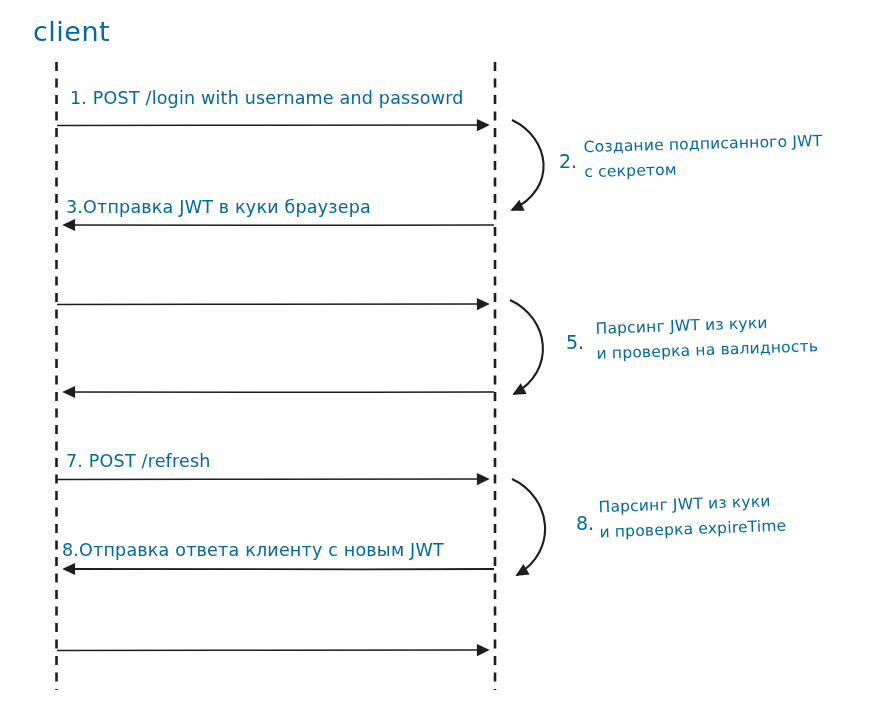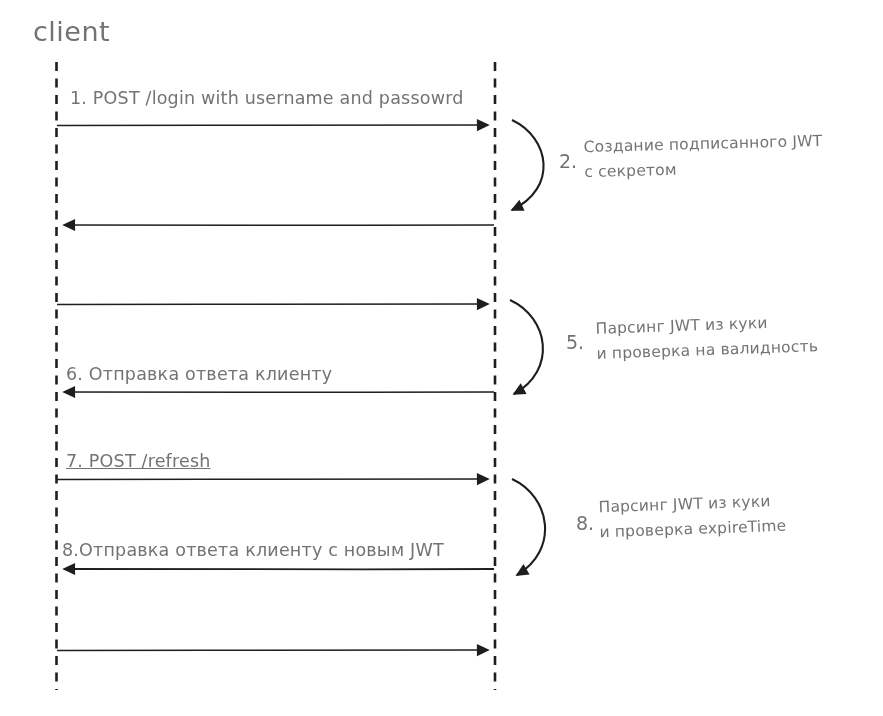--- a/index.html
+++ b/index.html
@@ -2,21 +2,21 @@
 <html><head>
 <meta charset="utf-8">
 <style>
   html, body { margin: 0; padding: 0; background: #ffffff; }
   .stage {
     position: relative;
     width: 883px;
     height: 716px;
     background: #ffffff;
     font-family: "DejaVu Sans", sans-serif;
-    color: #737373;
+    color: #0369a1;
     overflow: hidden;
   }
   .stage svg.wires {
     position: absolute;
     left: 0; top: 0;
     width: 883px; height: 716px;
   }
   .actor-label {
     position: absolute;
     font-size: 27px;
@@ -76,22 +76,22 @@
     <path d="M512,479 C551,497 559,550 517,575" stroke="#1e1e1e" stroke-width="2.1" marker-end="url(#ah)"></path>
 
     <path d="M494,569 C350,570 200,568.5 64,569" stroke="#1e1e1e" stroke-width="1.8" marker-end="url(#ah)"></path>
 
     <path d="M57,650.5 C200,649.5 360,651 488,650" stroke="#1e1e1e" stroke-width="1.5" marker-end="url(#ah)"></path>
   </svg>
 
   <div class="actor-label" style="left:33px; top:16px;">client</div>
 
   <div class="msg-label" style="left:70px; top:88px;">1. POST /login with username and passowrd</div>
-  <div class="msg-label" style="left:66px; top:364px;">6. Отправка ответа клиенту</div>
-  <div class="msg-label" style="left:66px; top:451px;text-decoration:underline;">7. POST /refresh</div>
+  <div class="msg-label" style="left:66px; top:197px;">3.Отправка JWT в куки браузера</div>
+  <div class="msg-label" style="left:66px; top:451px;">7. POST /refresh</div>
   <div class="msg-label" style="left:62px; top:540px;">8.Отправка ответа клиенту с новым JWT</div>
 
   <div class="note-num" style="left:559px; top:150px;">2.</div>
   <div class="note tilt-a" style="left:584px; top:132px;">
     <div>Создание подписанного JWT</div>
     <div>с секретом</div>
   </div>
 
   <div class="note-num" style="left:566px; top:331px;">5.</div>
   <div class="note tilt-b" style="left:596px; top:313px;">

